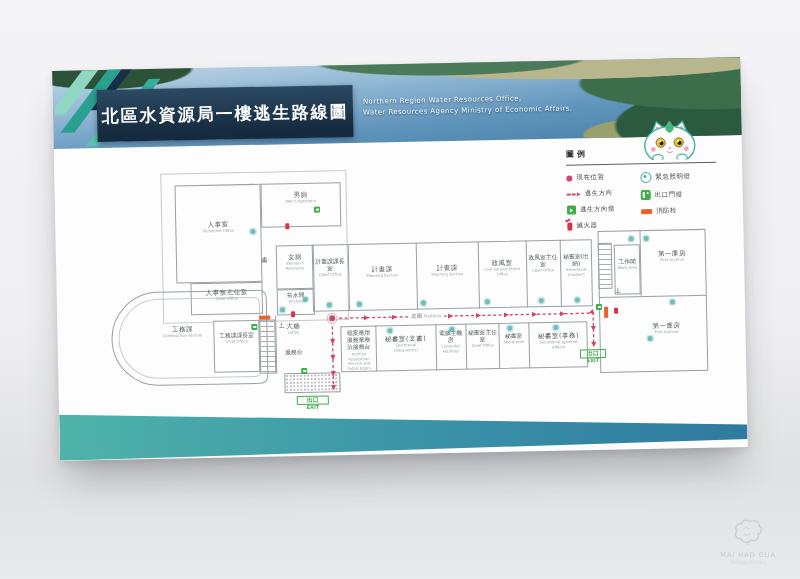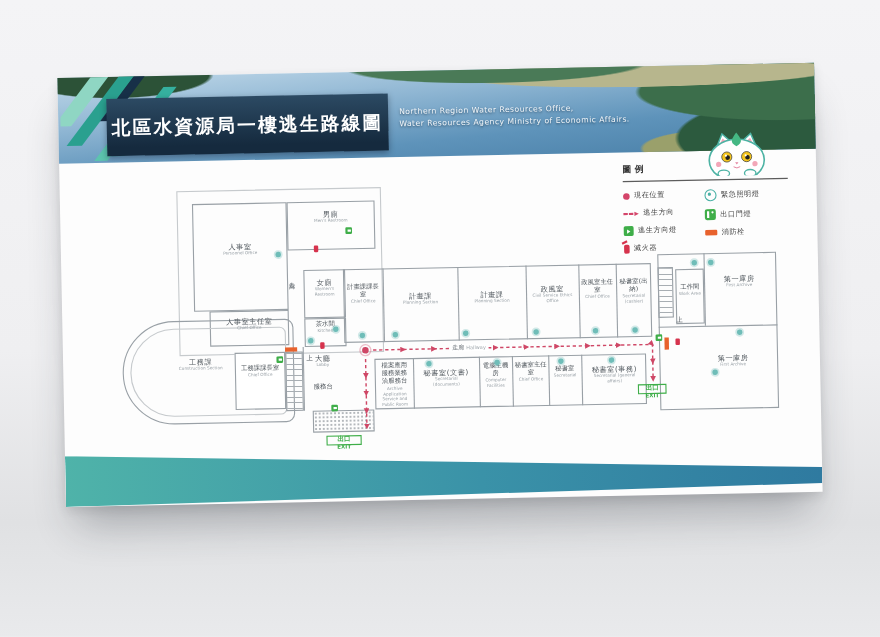--- a/index.html
+++ b/index.html
@@ -358,13 +358,22 @@
       <div class="p-ext" style="left:204px;top:136px;"></div>
       <div class="p-ext" style="left:527px;top:139px;"></div>
 
       <div class="p-hyd" style="left:172px;top:140px;width:11px;height:3.5px;"></div>
       <div class="p-hyd" style="left:517px;top:138px;width:3.5px;height:11px;"></div>
     </div>
 
     <div class="wedge"></div>
   </div>
 
+  <div class="watermark">
+    <svg width="34" height="30" viewBox="0 0 34 30">
+      <path d="M10,22 C5,22 3,17 6,14 C3,11 6,6 10,7 C11,3 17,2 19,5 C23,2 29,5 28,9 C32,11 31,16 27,17 C29,21 24,25 20,23 C18,27 12,26 10,22 Z" fill="none" stroke="#cdcfd2" stroke-width="1.4"></path>
+      <path d="M12,12 q3,-3 6,0 M13,17 q3,3 6,0" fill="none" stroke="#cdcfd2" stroke-width="1"></path>
+      <path d="M17,24 L17,28" stroke="#cdcfd2" stroke-width="1.2"></path>
+    </svg>
+    <div class="wm1">MAI HAO GUA</div>
+    <div class="wm2">Design Studio</div>
+  </div>
 </div>
 
 </body></html>

